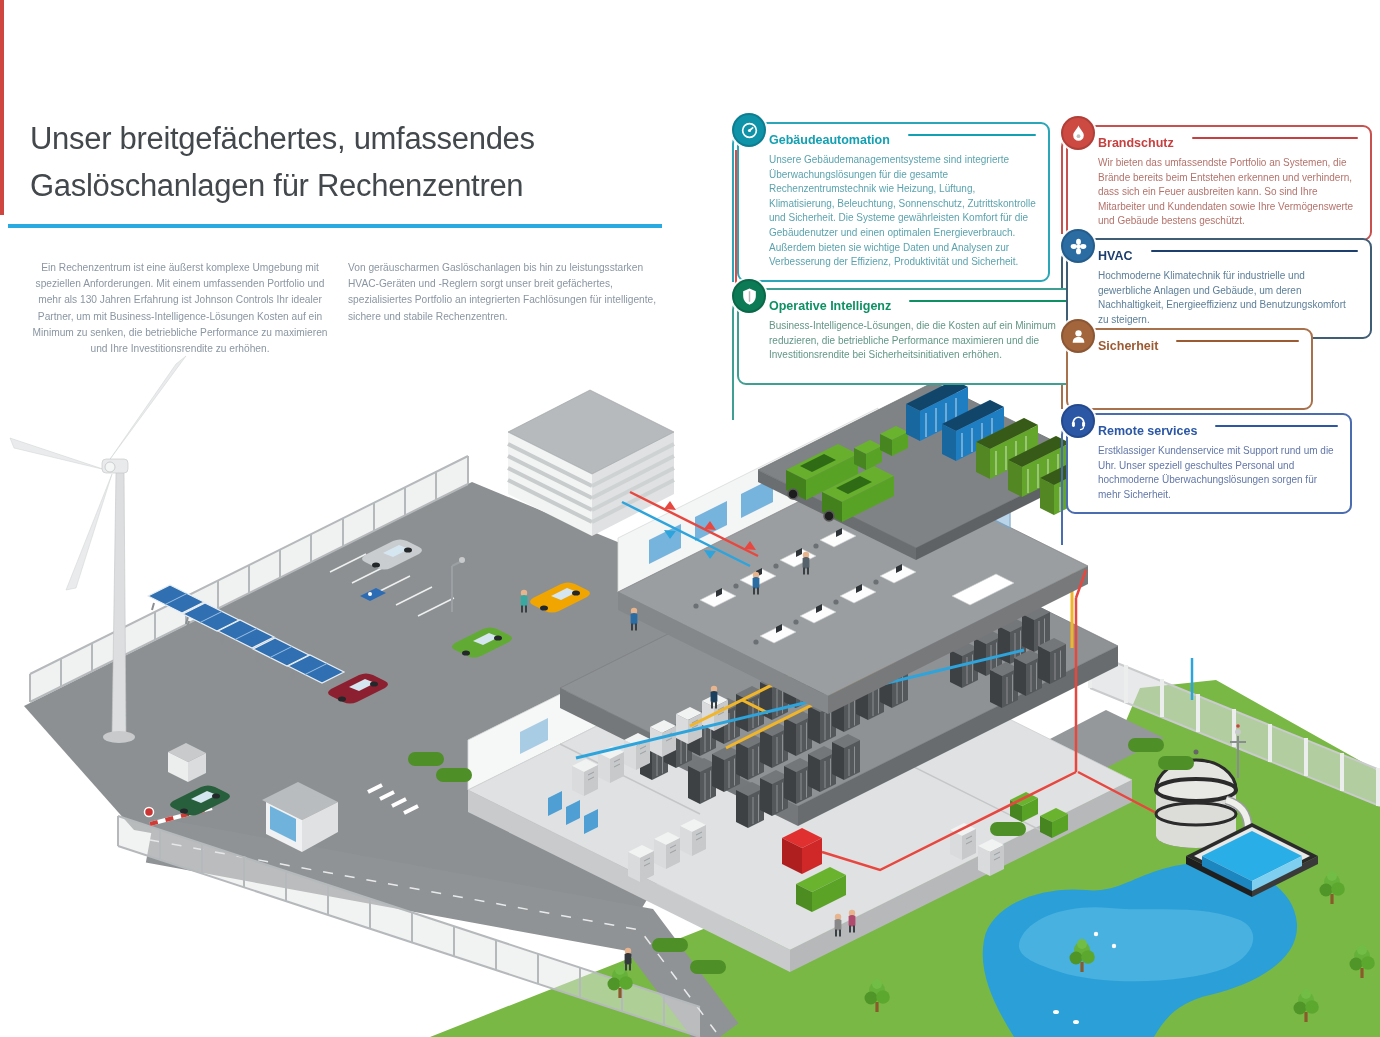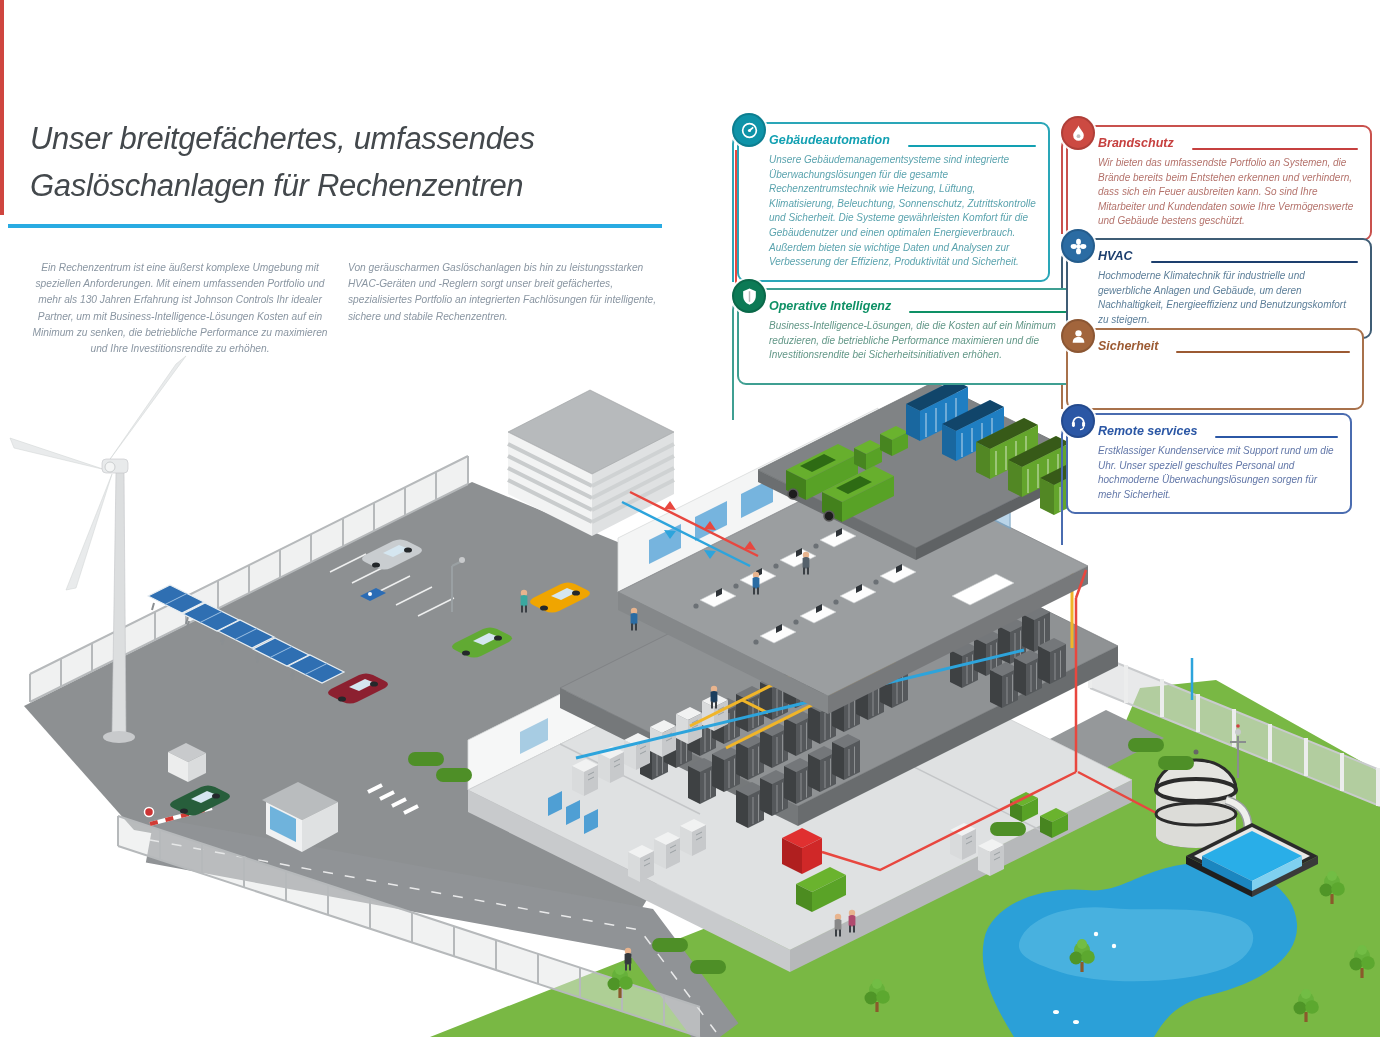--- a/index.html
+++ b/index.html
@@ -1,39 +1,39 @@
 <!DOCTYPE html>
 <html><head>
 <meta charset="utf-8">
 <style>
   html,body{margin:0;padding:0;background:#ffffff;}
   .page{position:relative;width:1380px;height:1037px;background:#fff;overflow:hidden;
-        font-family:"Liberation Sans", sans-serif;font-style:italic;}
+        font-family:"Liberation Sans", sans-serif;}
   .edge-strip{position:absolute;left:0;top:0;width:4px;height:215px;background:#cf453f;}
   .illustration{position:absolute;left:0;top:0;width:1380px;height:1037px;z-index:1;}
   .page-title{position:absolute;left:30px;top:116px;z-index:4;font-size:31px;line-height:1.5;
         font-weight:300;letter-spacing:-0.3px;color:#43484c;}
   .title-rule{position:absolute;left:8px;top:224px;width:654px;height:4px;background:#29abe2;z-index:4;}
   .intro{position:absolute;z-index:4;font-size:10.2px;line-height:1.58;color:#8a96a2;}
   .intro-left{left:30px;top:250px;width:300px;text-align:center;}
   .intro-right{left:348px;top:250px;width:312px;}
   .callout{position:absolute;z-index:5;background:#fff;border:2px solid var(--border,#999);
         border-radius:9px;padding:9px 12px 10px 30px;box-sizing:border-box;}
-  .callout .head{display:flex;align-items:flex-end;gap:18px;margin:0 0 6px 0;}
+  .callout .head{display:flex;align-items:flex-start;gap:18px;margin:0 0 6px 0;}
   .callout .head .ttl{font-size:12.5px;font-weight:bold;color:var(--accent,#333);white-space:nowrap;}
   .callout .head .rule{flex:1;height:2px;background:var(--accent,#333);margin-top:1px;border-radius:1px;}
   .callout .body{font-size:10px;line-height:1.46;color:var(--body,#777);}
   .badge{position:absolute;left:-7px;top:-11px;width:34px;height:34px;border-radius:50%;
         background:var(--iconbg,#555);display:flex;align-items:center;justify-content:center;
         box-shadow:inset 0 0 0 2px rgba(0,0,0,.14), 0 0 0 2px rgba(255,255,255,.9);}
   .b1{left:737px;top:122px;width:313px;min-height:158px;}
   .b2{left:737px;top:288px;width:373px;min-height:97px;}
   .b3{left:1066px;top:125px;width:306px;min-height:110px;}
   .b4{left:1066px;top:238px;width:306px;min-height:86px;}
-  .b5{left:1066px;top:328px;width:298px;min-height:82px;}
+  .b5{left:1066px;top:328px;width:247px;min-height:82px;}
   .b6{left:1066px;top:413px;width:286px;min-height:82px;}
 </style>
 </head>
 <body>
 
 <div class="page">
   <div class="edge-strip"></div>
 
   <svg class="illustration" viewBox="0 0 1380 1037">
     <defs>

